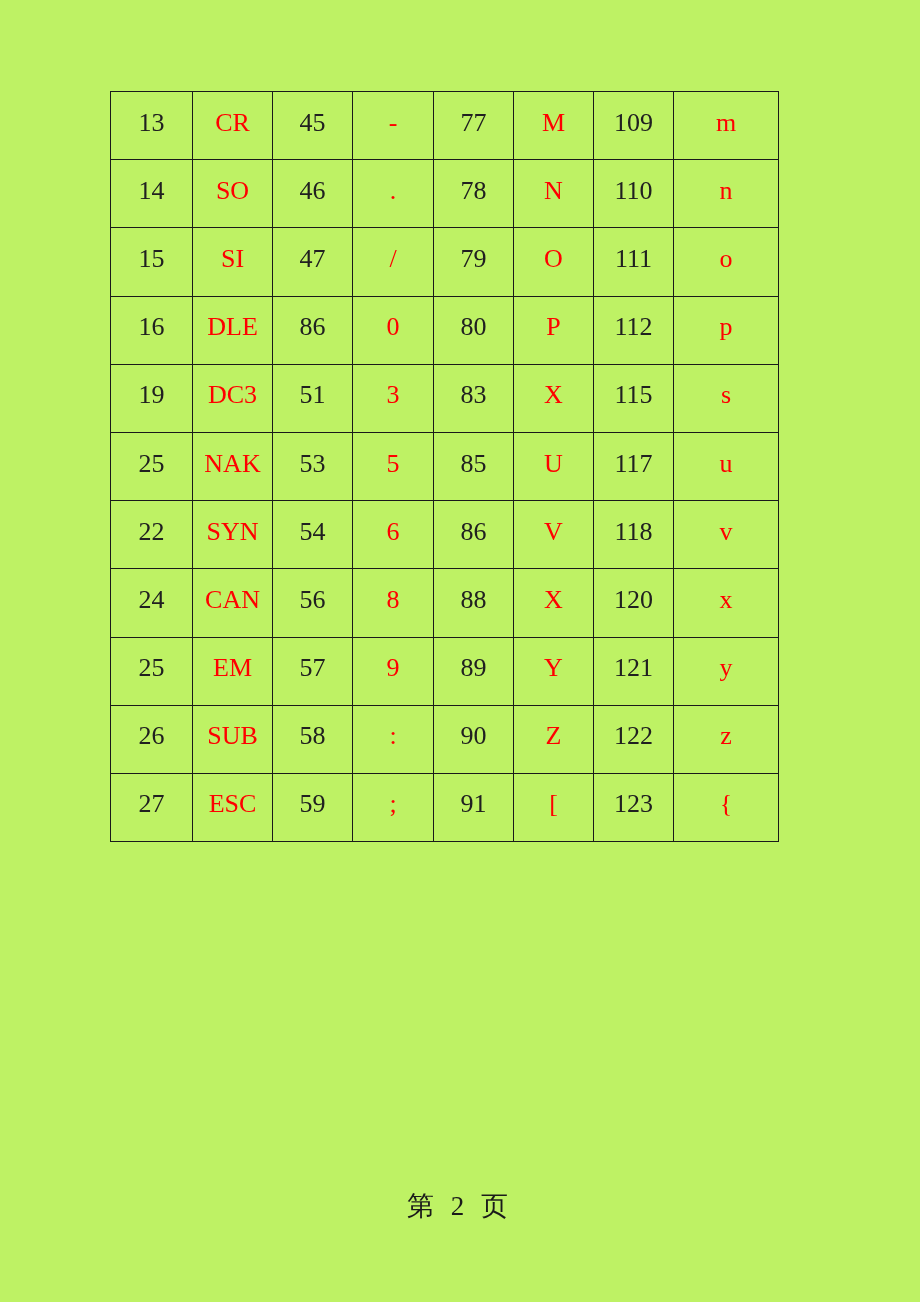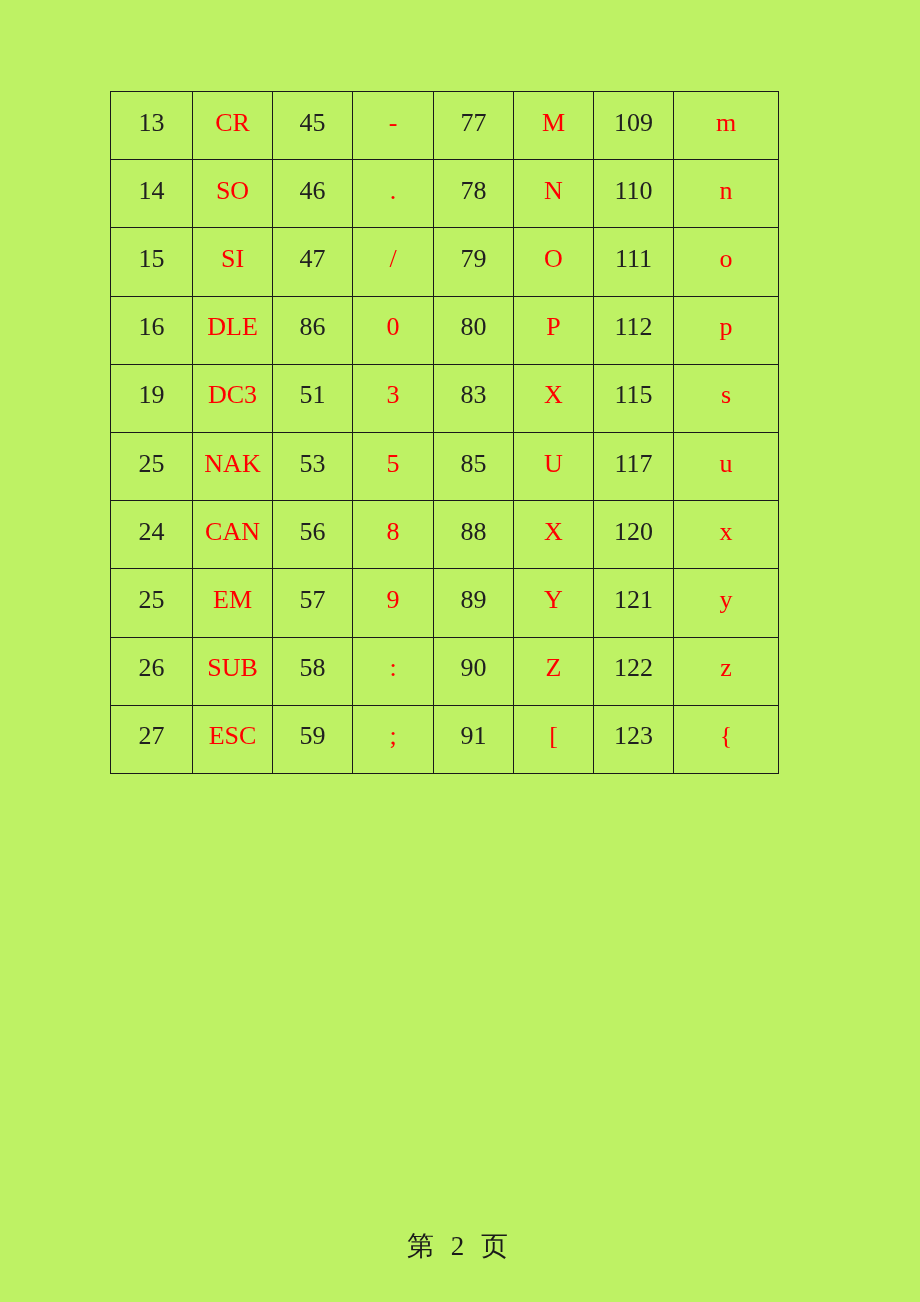--- a/index.html
+++ b/index.html
@@ -78,21 +78,20 @@
   #page-footer {
     position: absolute;
     left: 0;
     top: 1188px;
     width: 920px;
     text-align: center;
     color: #1a1a1a;
     font-size: 27px;
     letter-spacing: 5px;
     font-family: "Liberation Serif", "DejaVu Serif", serif;
-    margin-top: 40px;
   }
 </style>
 </head>
 <body>
 
 <div id="page-sheet">
 
   <div id="ascii-table-wrap">
     <table class="ascii-table">
       <colgroup>
@@ -257,20 +256,46 @@
             </td>
             <td class="dec-cell">
               <span class="cell-text">117</span>
             </td>
             <td class="char-cell">
               <span class="cell-text">u</span>
             </td>
           </tr>
           <tr>
             <td class="dec-cell">
+              <span class="cell-text">22</span>
+            </td>
+            <td class="char-cell">
+              <span class="cell-text">SYN</span>
+            </td>
+            <td class="dec-cell">
+              <span class="cell-text">54</span>
+            </td>
+            <td class="char-cell">
+              <span class="cell-text">6</span>
+            </td>
+            <td class="dec-cell">
+              <span class="cell-text">86</span>
+            </td>
+            <td class="char-cell">
+              <span class="cell-text">V</span>
+            </td>
+            <td class="dec-cell">
+              <span class="cell-text">118</span>
+            </td>
+            <td class="char-cell">
+              <span class="cell-text">v</span>
+            </td>
+          </tr>
+          <tr>
+            <td class="dec-cell">
               <span class="cell-text">24</span>
             </td>
             <td class="char-cell">
               <span class="cell-text">CAN</span>
             </td>
             <td class="dec-cell">
               <span class="cell-text">56</span>
             </td>
             <td class="char-cell">
               <span class="cell-text">8</span>

